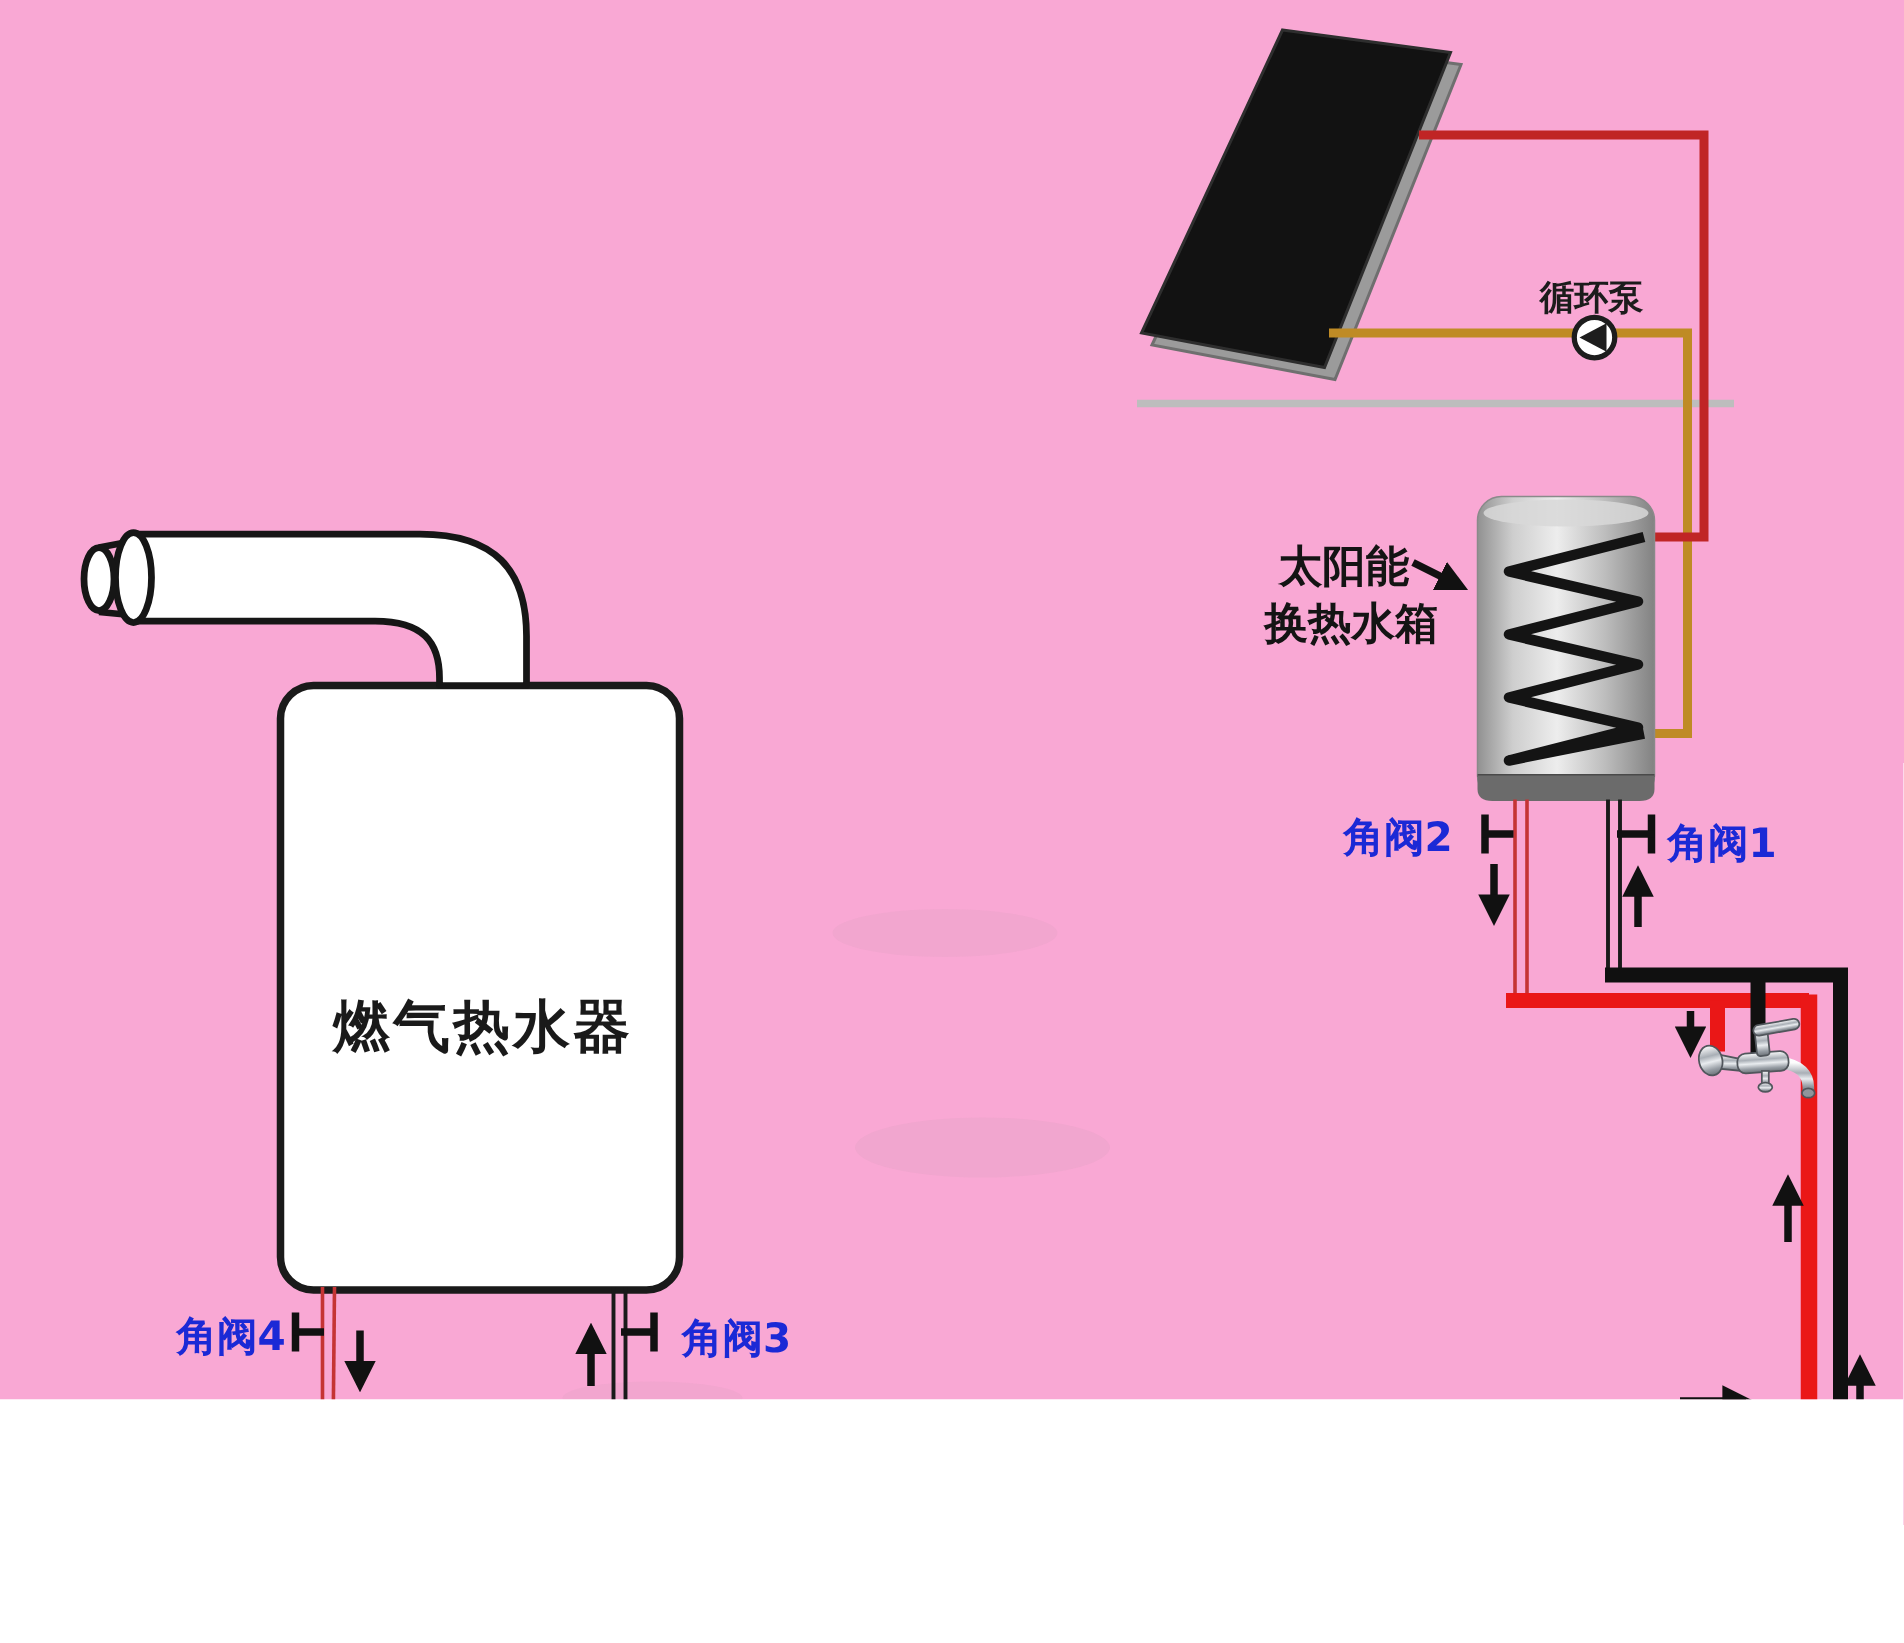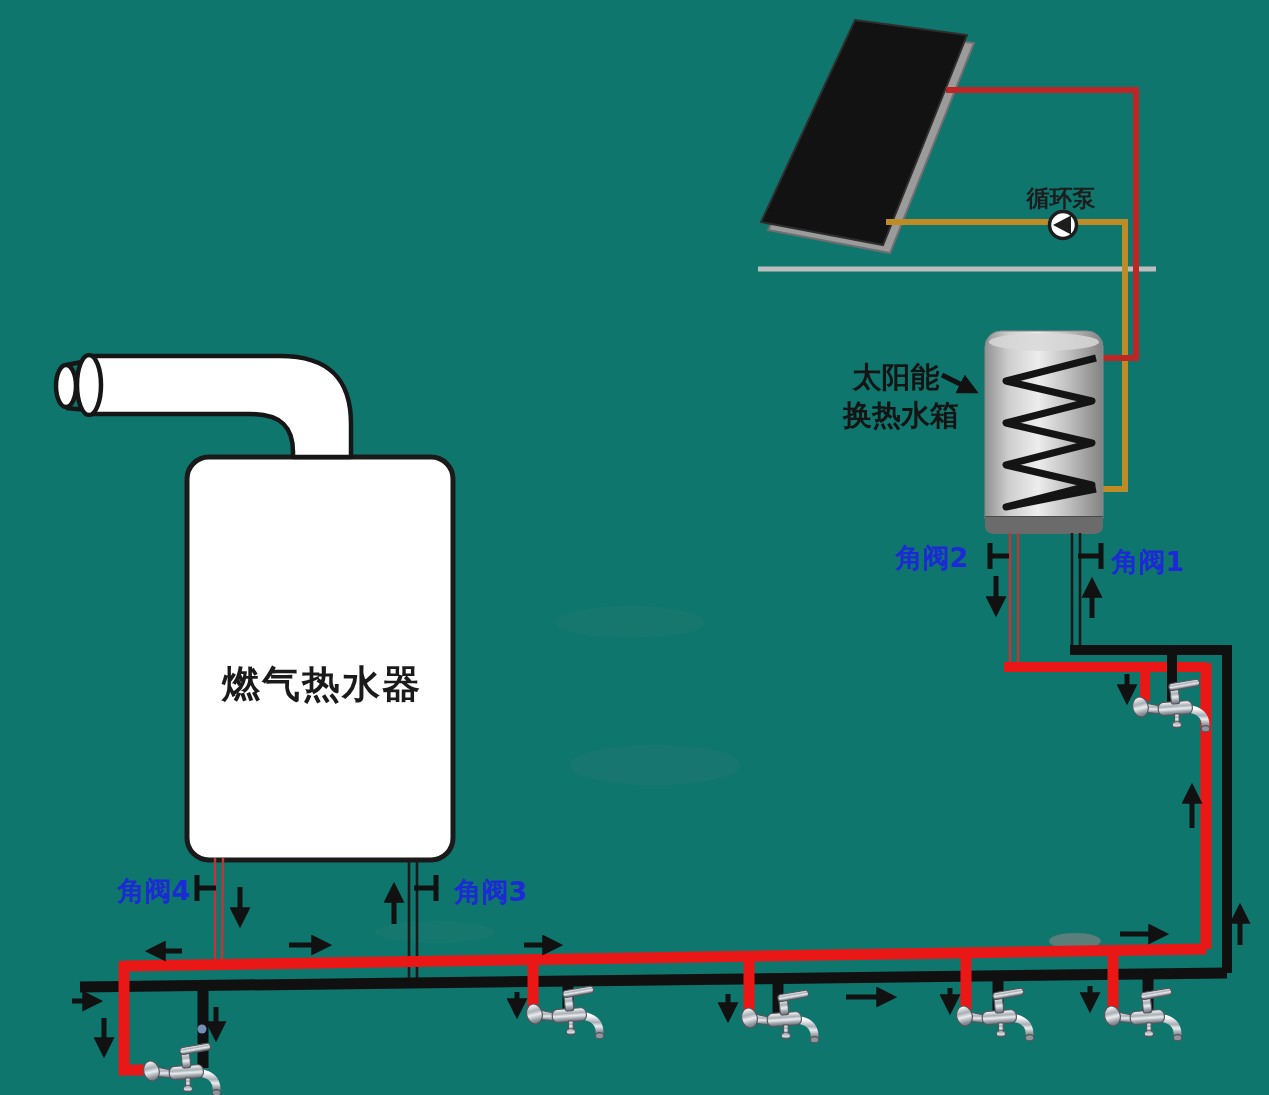--- a/index.html
+++ b/index.html
@@ -1,16 +1,16 @@
 <!DOCTYPE html>
 <html><head>
 <meta charset="utf-8">
 <style>
   html,body{margin:0;padding:0;background:#ffffff;}
-  #stage{position:relative;width:1269px;height:1095px;background:#0f766e;overflow:hidden;
+  #stage{position:relative;width:1269px;height:933px;background:#f9a8d4;overflow:hidden;
          font-family:"DejaVu Sans","Liberation Sans",sans-serif;}
   svg{position:absolute;left:0;top:0;}
   text{font-family:"DejaVu Sans","Liberation Sans",sans-serif;}
   .lbl-blue{font-weight:bold;font-size:27px;}
   .lbl-pump{font-weight:bold;font-size:23px;fill:#1c1c1c;}
   .lbl-tank{font-weight:bold;font-size:29px;fill:#141414;}
   .lbl-heater{font-weight:bold;font-size:38px;fill:#1a1a1a;letter-spacing:2px;}
 </style>
 </head>
 <body>

